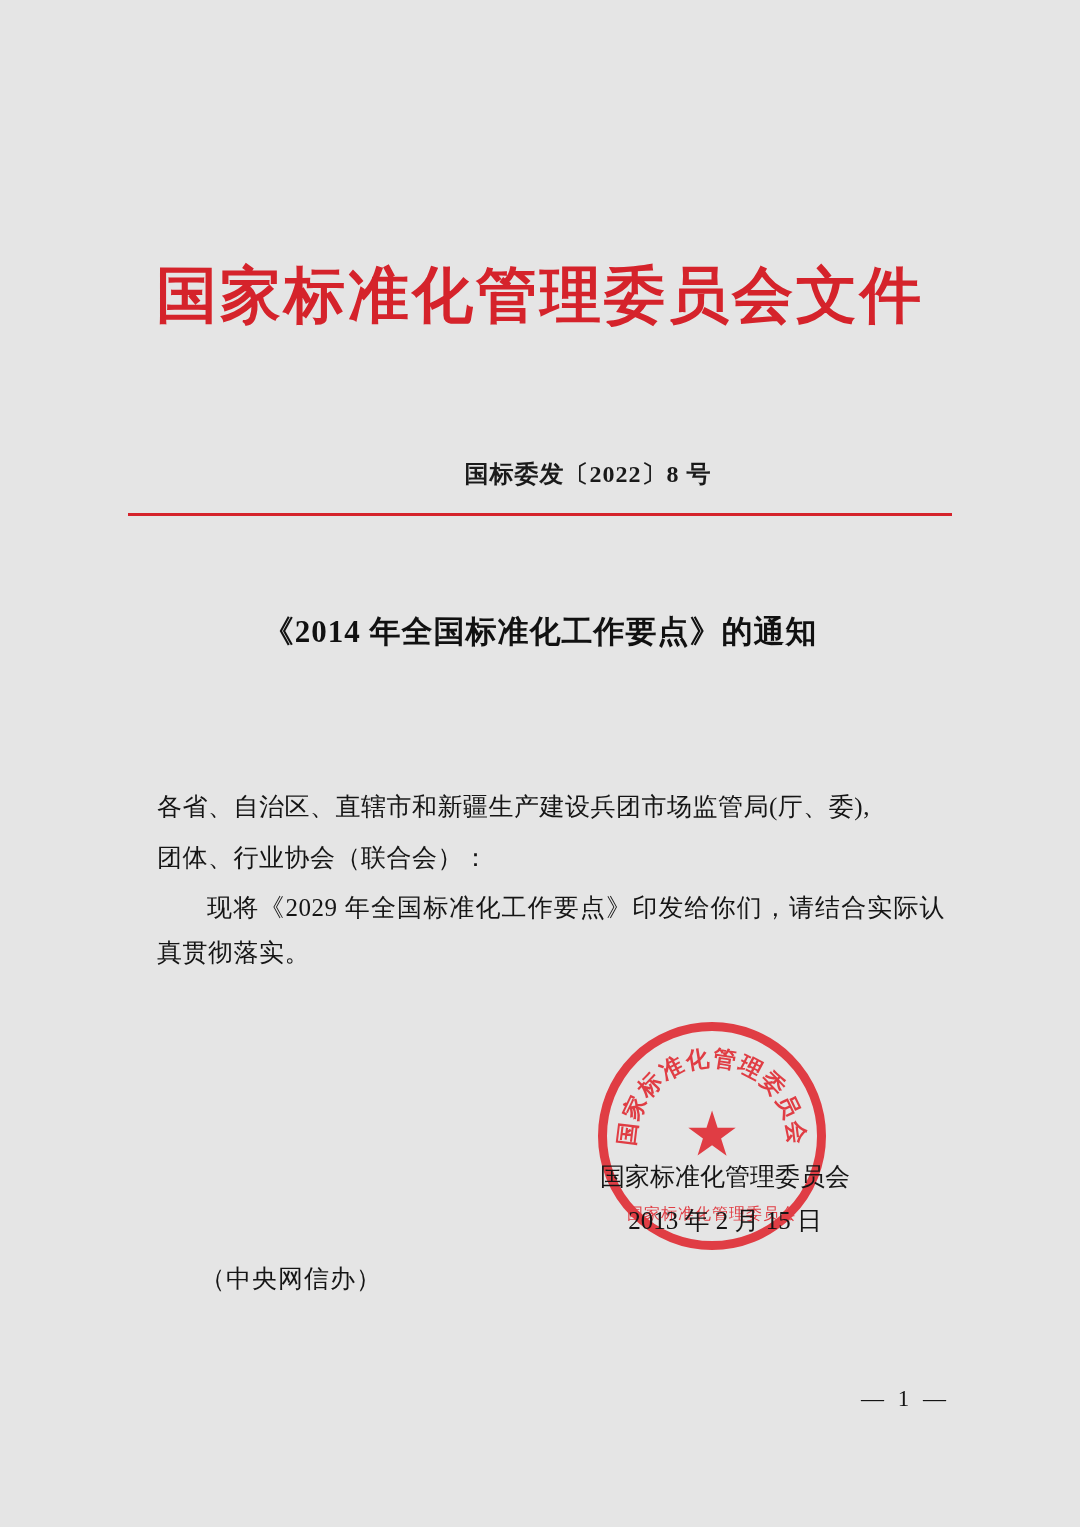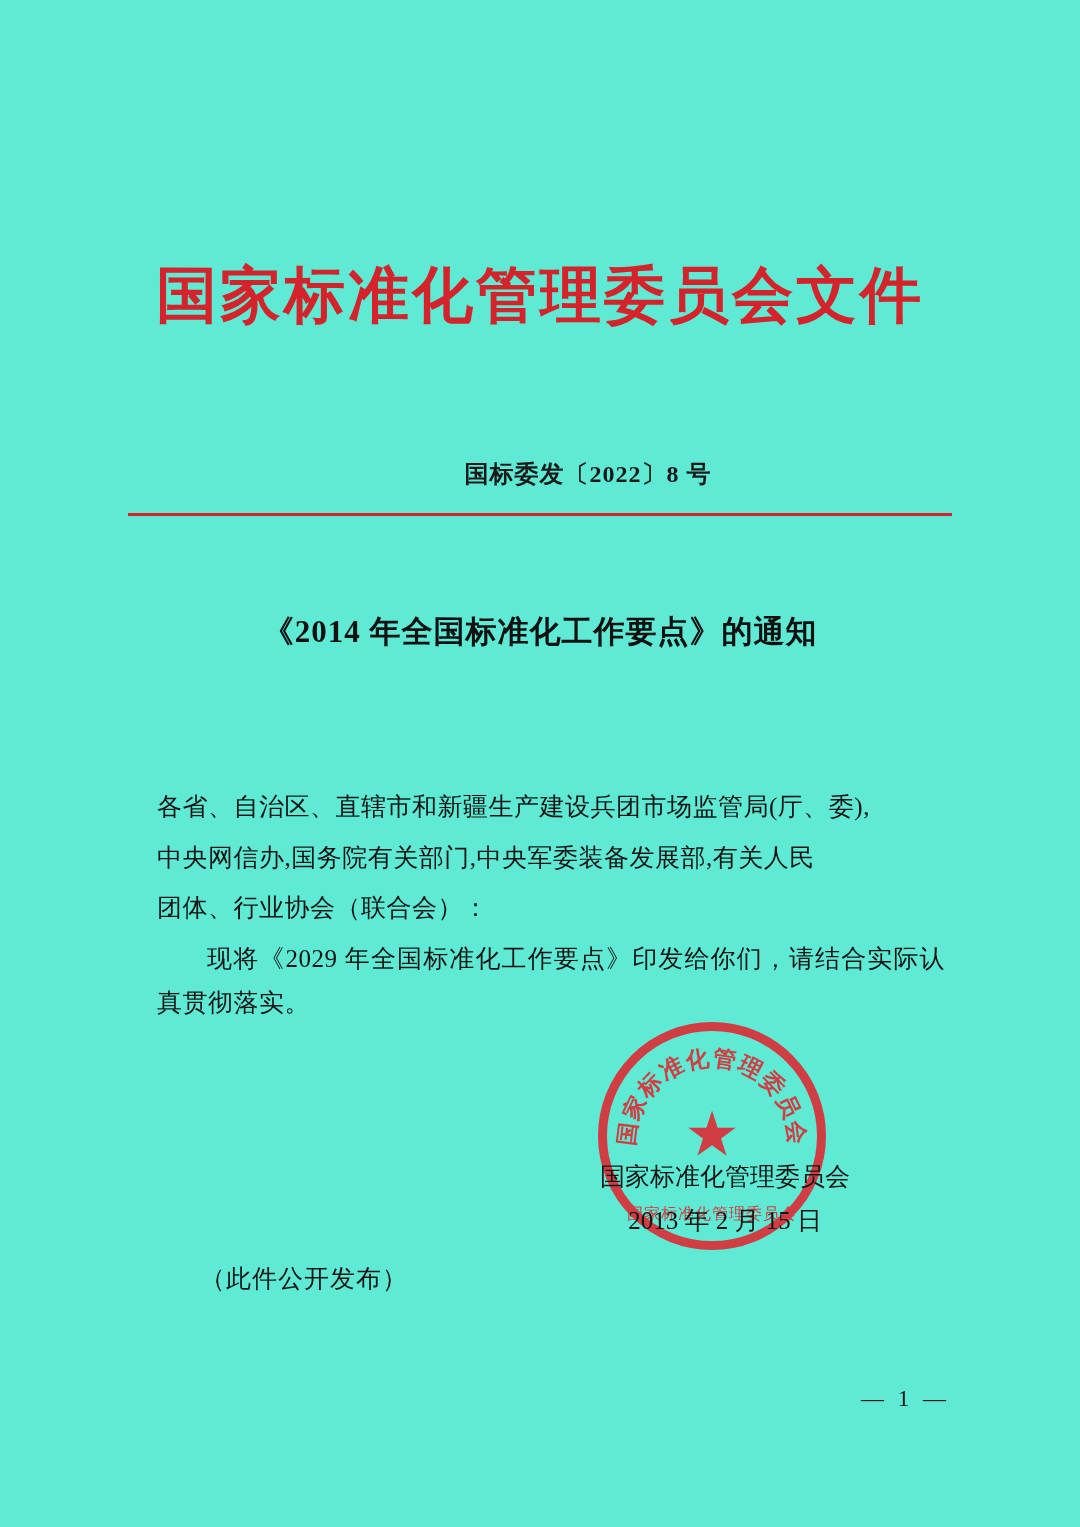--- a/index.html
+++ b/index.html
@@ -9,21 +9,21 @@
   }
   body {
     font-family: "Liberation Serif", "DejaVu Serif", serif;
     color: #111;
   }
   .page {
     position: relative;
     width: 1080px;
     height: 1527px;
     margin: 0 auto;
-    background: #5eead4;
+    background: #e5e5e5;
     overflow: hidden;
   }
 
   
   .masthead {
     position: absolute;
     top: 255px;
     left: 0;
     width: 100%;
     text-align: center;
@@ -179,21 +179,20 @@
   <div class="doc-number">国标委发〔2022〕8 号</div>
 
   <div class="red-rule"></div>
 
   <div class="doc-title">
     <div>《2014 年全国标准化工作要点》的通知</div>
   </div>
 
   <div class="body-block">
     <p>各省、自治区、直辖市和新疆生产建设兵团市场监管局(厅、委),</p>
-    <p>中央网信办,国务院有关部门,中央军委装备发展部,有关人民</p>
     <p>团体、行业协会（联合会）：</p>
     <p class="indent">现将《2029 年全国标准化工作要点》印发给你们，请结合实际认真贯彻落实。</p>
   </div>
 
   <div class="seal">
     <svg class="seal-arc" viewBox="0 0 228 228">
       <defs>
         <path id="arcpath" d="M 30,122 A 84,84 0 0 1 198,122"></path>
       </defs>
       <text>
@@ -202,17 +201,17 @@
     </svg>
     <div class="seal-star">★</div>
     <div class="seal-bottom-text">国家标准化管理委员会</div>
   </div>
 
   <div class="signature">
     <div>国家标准化管理委员会</div>
     <div>2013 年 2 月 15 日</div>
   </div>
 
-  <div class="public-note">（此件公开发布）</div>
+  <div class="public-note">（中央网信办）</div>
 
   <div class="page-number">— 1 —</div>
 
 </div>
 
 </body></html>

